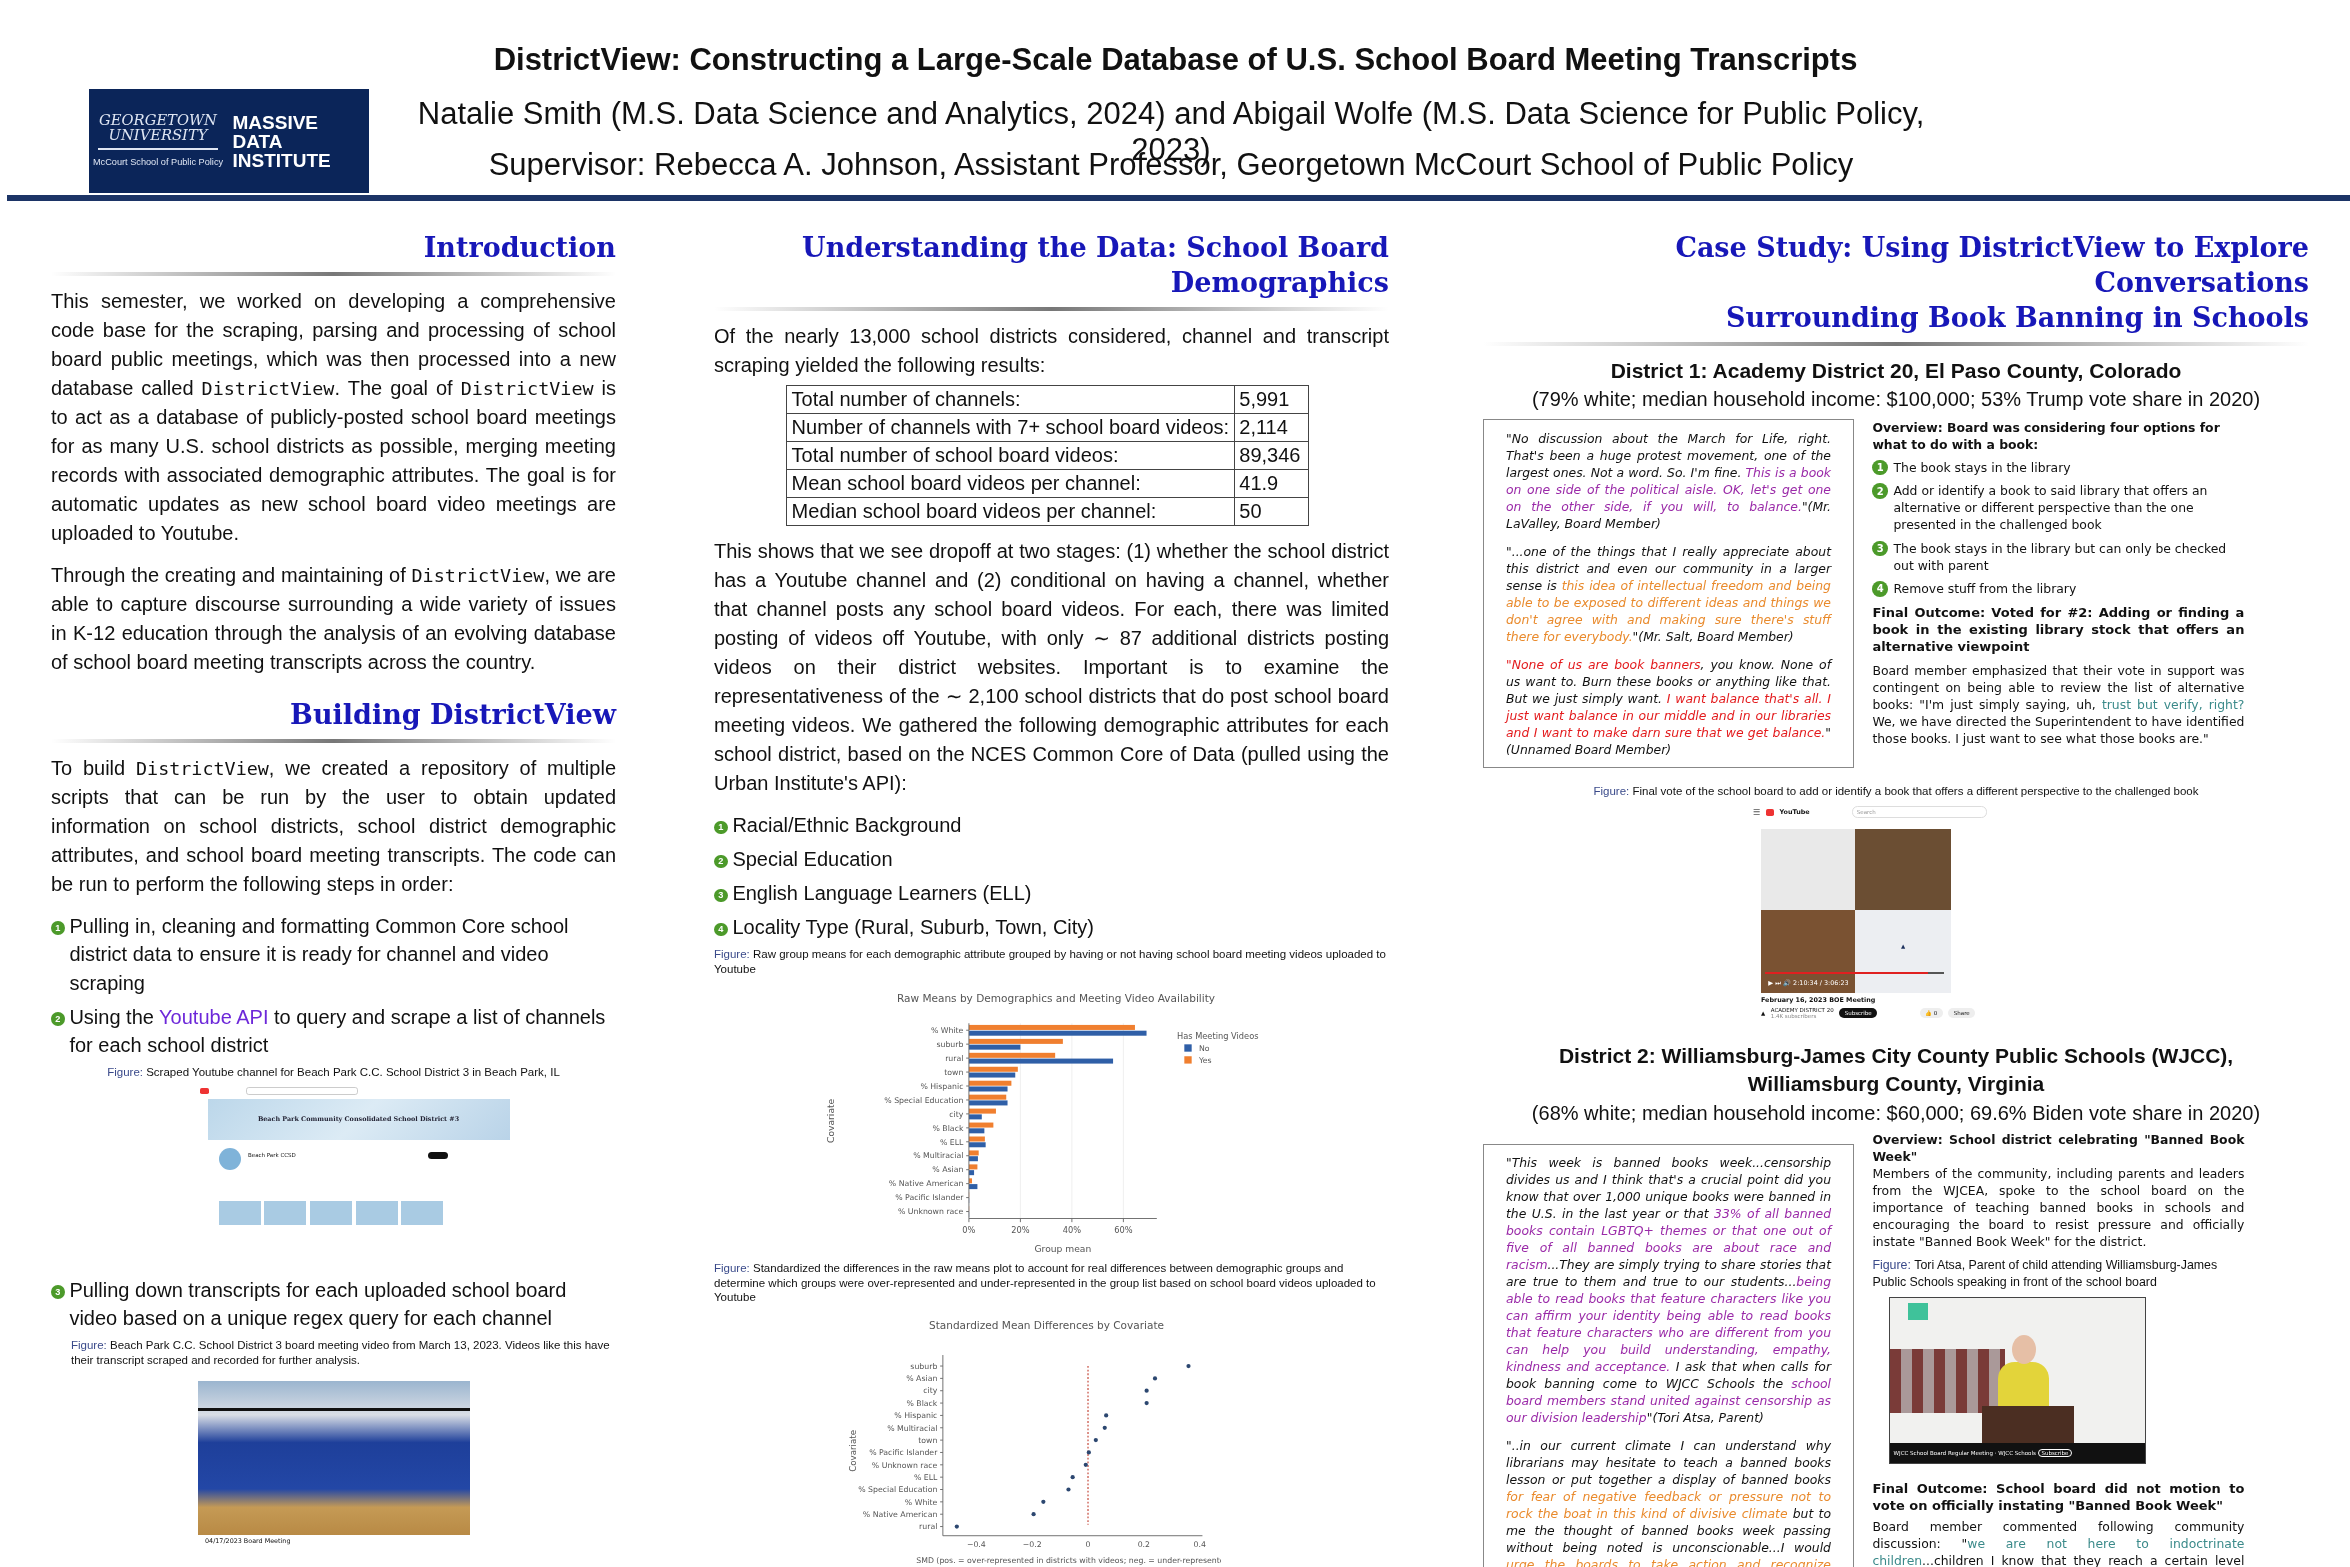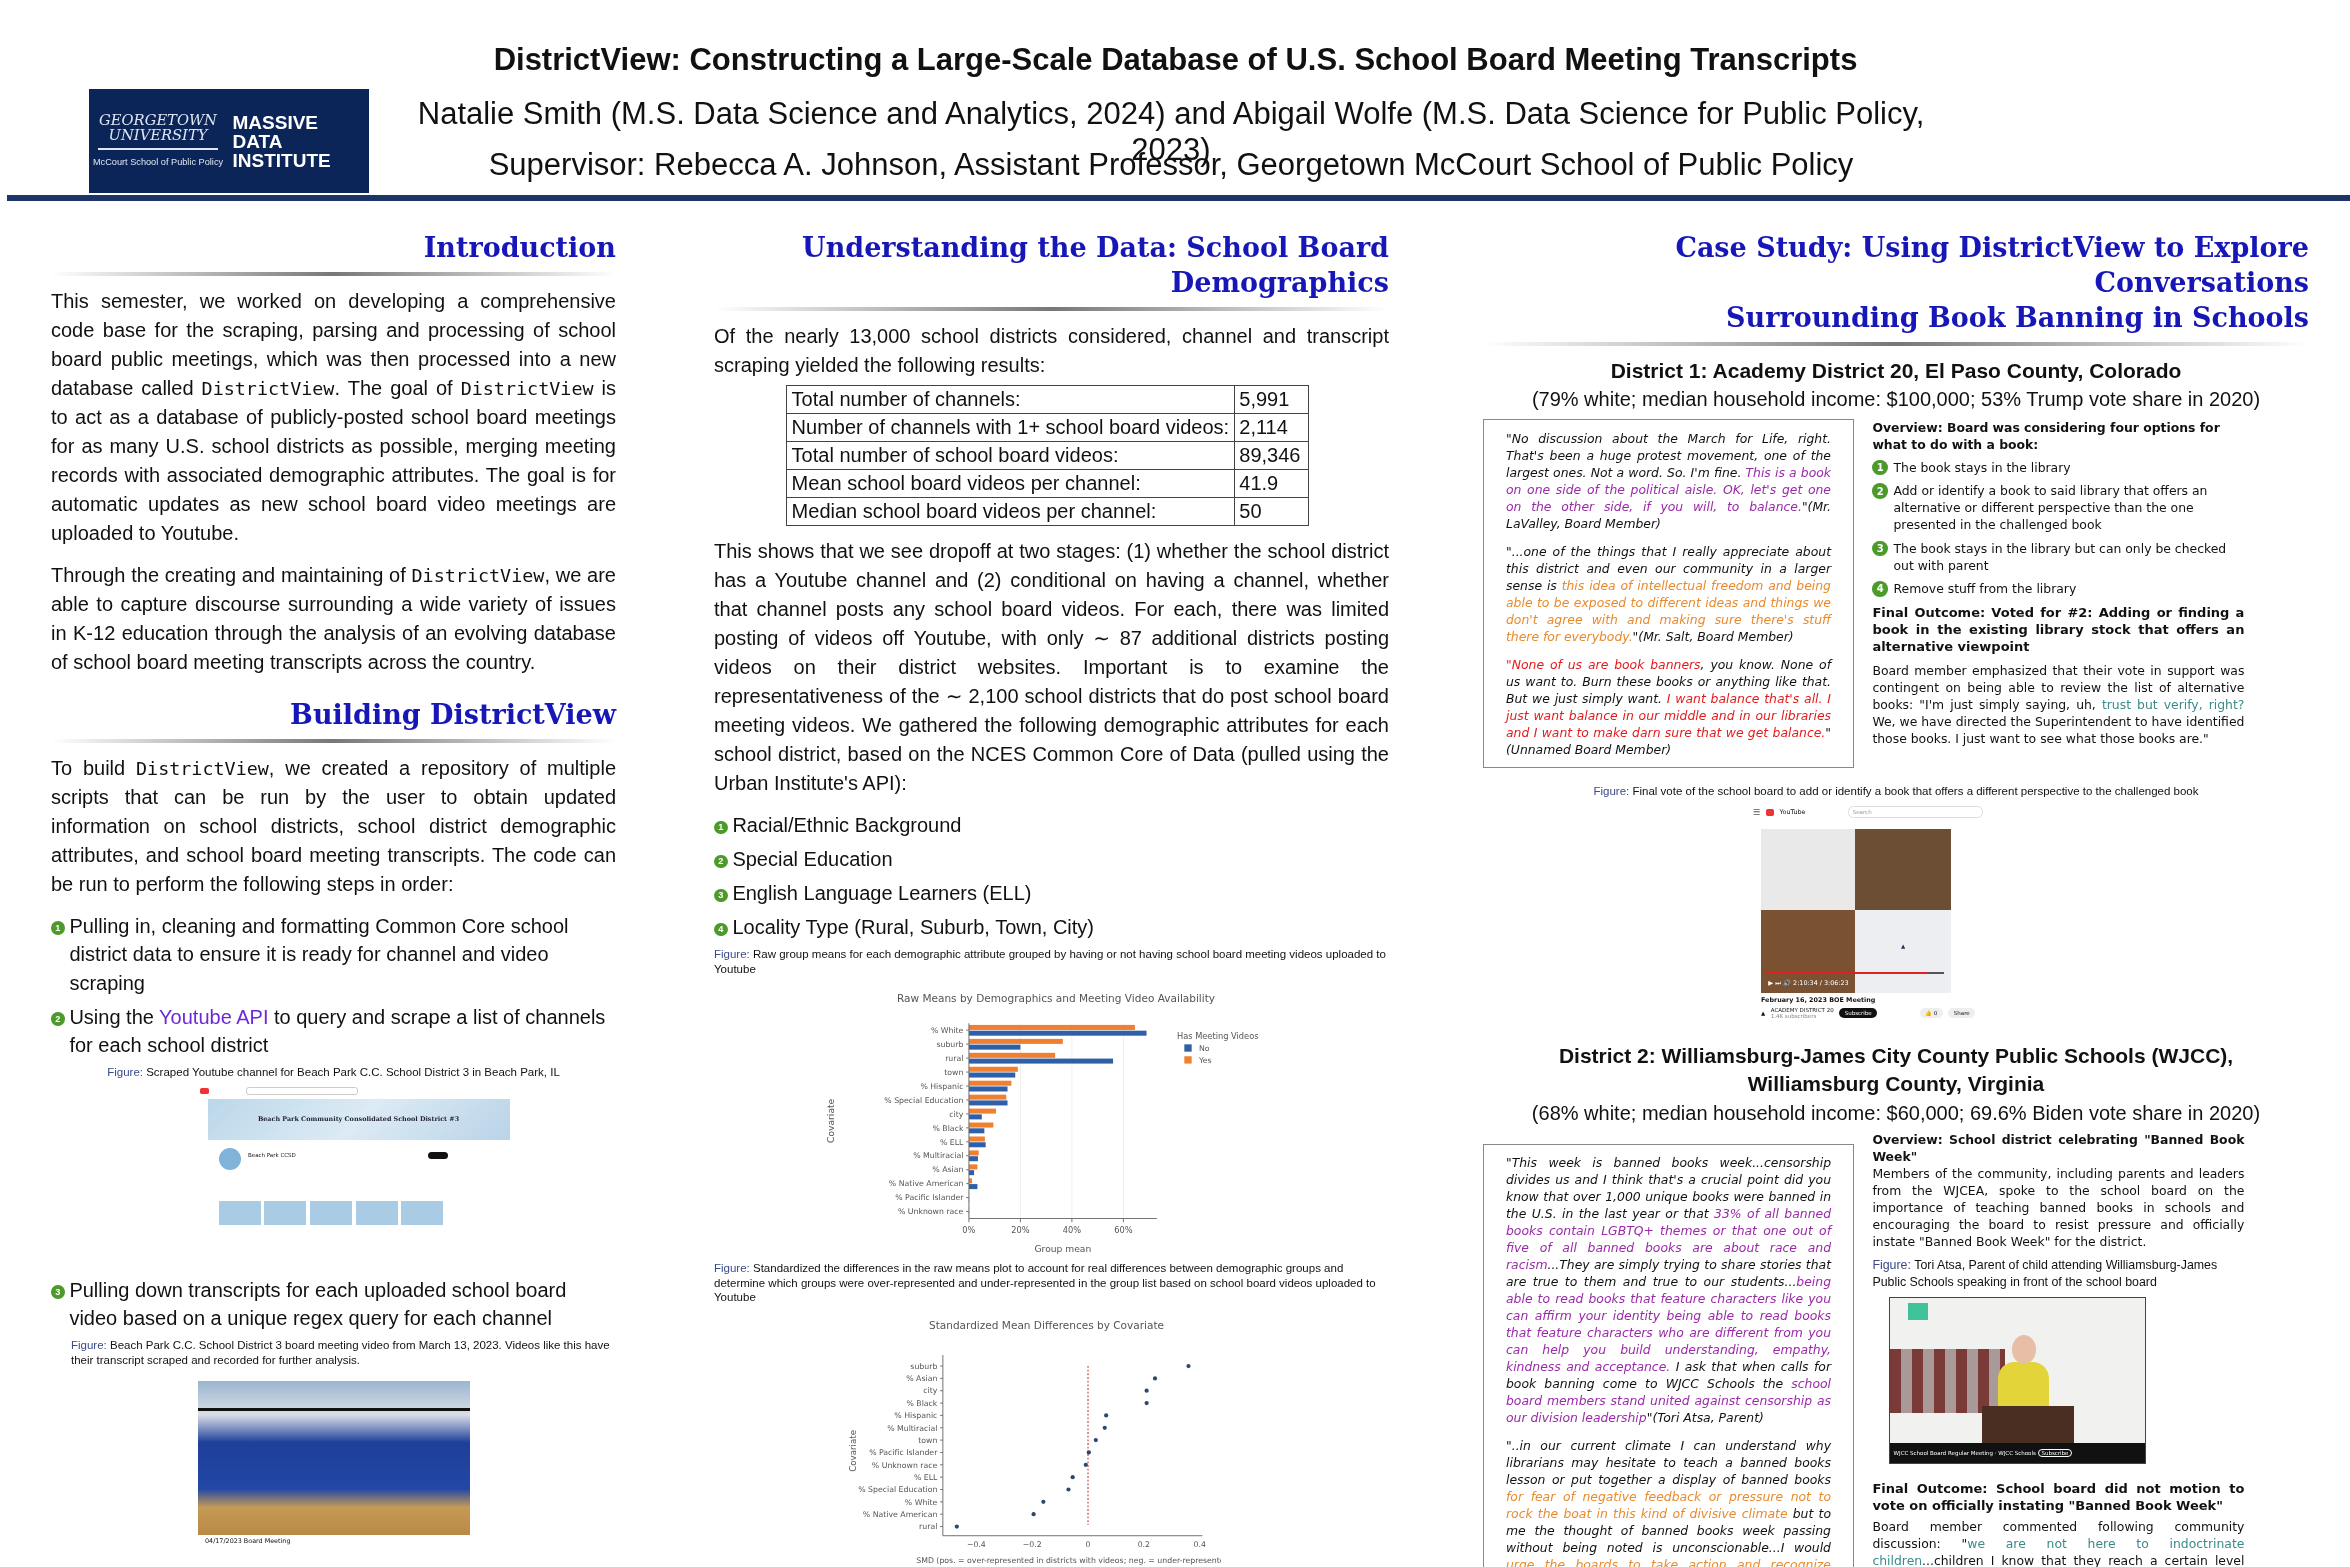--- a/index.html
+++ b/index.html
@@ -126,21 +126,21 @@
   <h2 class="sec"><span>Understanding the Data: School Board</span><br><span>Demographics</span></h2>
   <div class="rule"></div>
   <p class="body" style="margin-bottom:3.7px">Of the nearly 13,000 school districts considered, channel and transcript scraping yielded the following results:</p>
   <table class="stats">
     <tbody id="stats-body">
         <tr>
           <td>Total number of channels:</td>
           <td style="width: 64px;">5,991</td>
         </tr>
         <tr>
-          <td>Number of channels with 1+ school board videos:</td>
+          <td>Number of channels with 7+ school board videos:</td>
           <td style="width: 64px;">2,114</td>
         </tr>
         <tr>
           <td>Total number of school board videos:</td>
           <td style="width: 64px;">89,346</td>
         </tr>
         <tr>
           <td>Mean school board videos per channel:</td>
           <td style="width: 64px;">41.9</td>
         </tr>
@@ -344,21 +344,21 @@
       <p><span>Board member emphasized that their vote in support was contingent on being able to review the list of alternative books: "I'm just simply saying, uh, </span><span class="teal">trust but verify, right?</span><span> We, we have directed the Superintendent to have identified those books. I just want to see what those books are."</span></p>
     </div>
   </div>
 
   <div class="fig" style="text-align:center;margin-top:16.5px"><span class="lbl">Figure:</span> <span>Final vote of the school board to add or identify a book that offers a different perspective to the challenged book</span></div>
 
   <div class="shot" style="width:275px;height:230px;background:#fff;border:none;margin-left:268px;margin-top:-1.8px">
     <div style="position:absolute;left:1.8px;top:3.7px;display:flex;align-items:center;gap:5.5px">
       <span style="font-size:8.3px;color:#555">☰</span>
       <span style="width:8.3px;height:6.4px;background:#e33;border-radius:1.8px"></span>
-      <span style="font-size:6.4px;font-weight:normal">YouTube</span>
+      <span style="font-size:6.4px;font-weight:bold">YouTube</span>
       <span style="width:129px;height:10px;border:0.9px solid #ddd;border-radius:5.5px;font-size:5.5px;color:#999;padding-left:3.7px;margin-left:37px;line-height:10px">Search</span>
     </div>
     <div style="position:absolute;left:10px;top:26px;width:189px;height:163px;background:#222">
       <div style="position:absolute;left:0;top:0;width:94px;height:81px;background:#e9e9e9"></div>
       <div style="position:absolute;left:94px;top:0;width:96px;height:81px;background:#6b4e33"></div>
       <div style="position:absolute;left:0;top:81px;width:94px;height:83px;background:#7a5232"></div>
       <div style="position:absolute;left:94px;top:81px;width:96px;height:83px;background:#eceef2;color:#1b2f5c;font-size:5.5px;text-align:center;padding-top:33px;box-sizing:border-box">▲</div>
       <div style="position:absolute;left:3.7px;top:143px;width:179px;height:1.8px;background:#555">
           <div id="vid-progress" style="height: 1.8px; background: rgb(224, 32, 32); width: 91%;"></div>
         </div>

